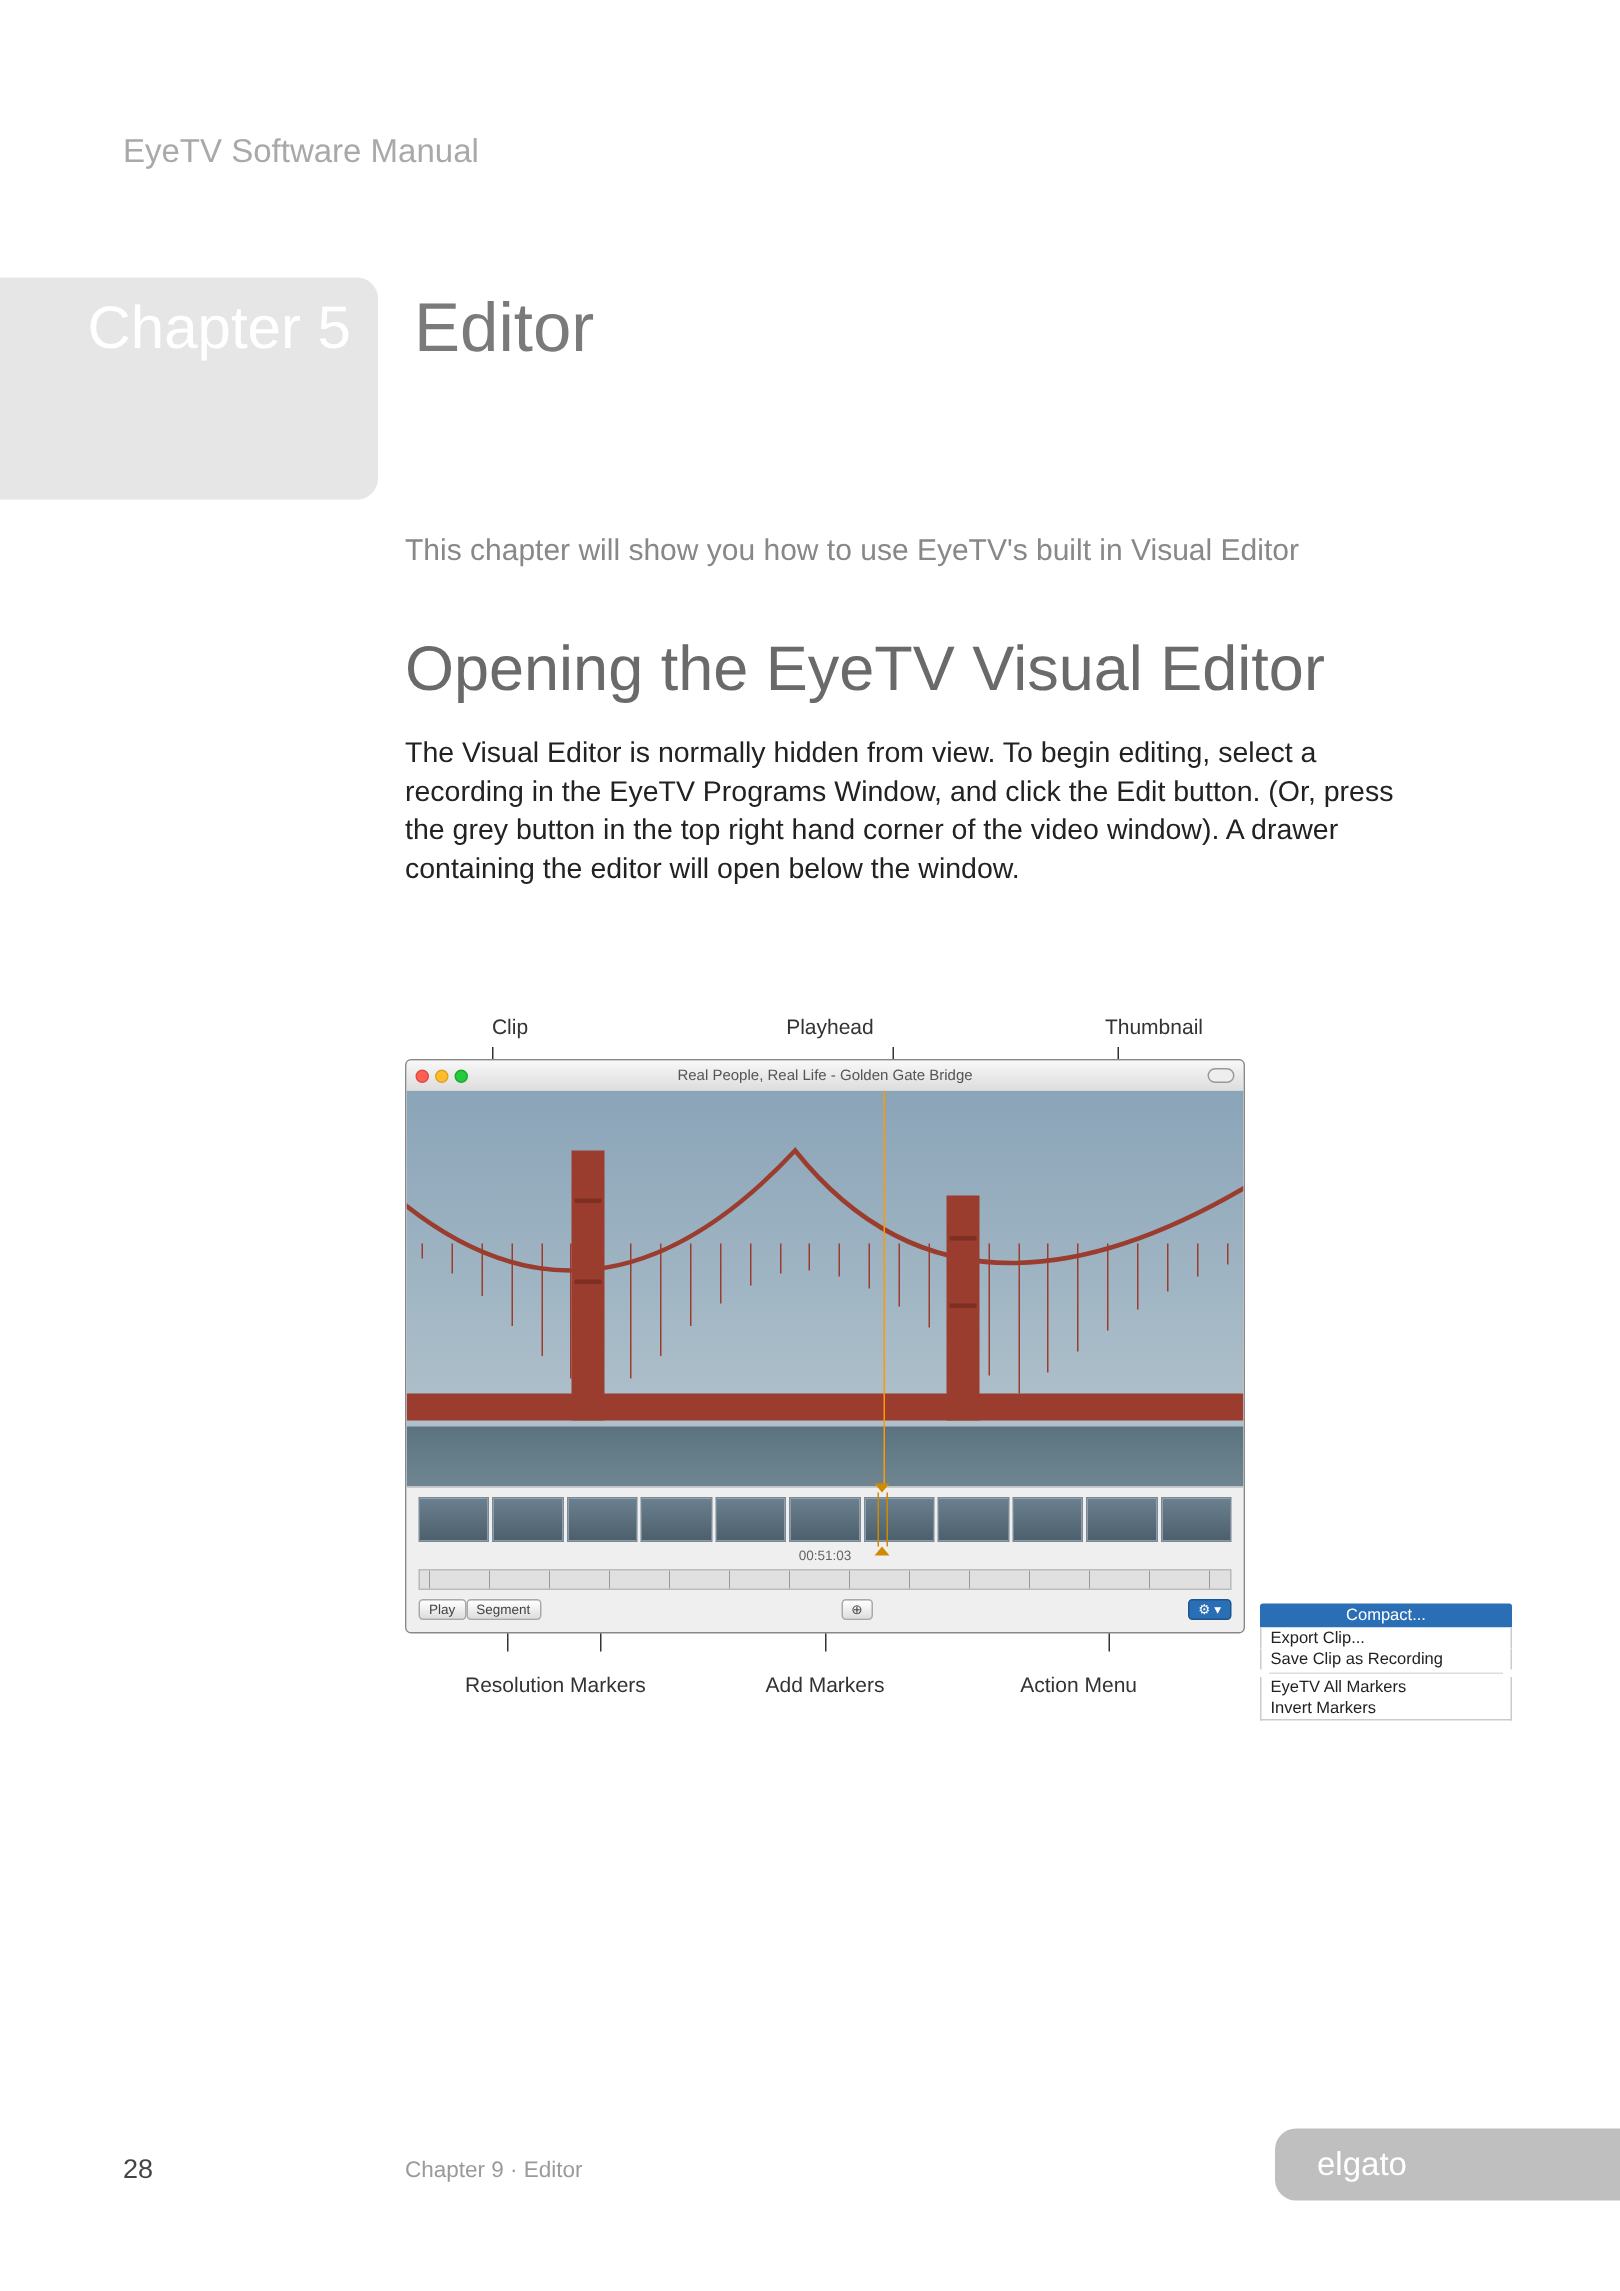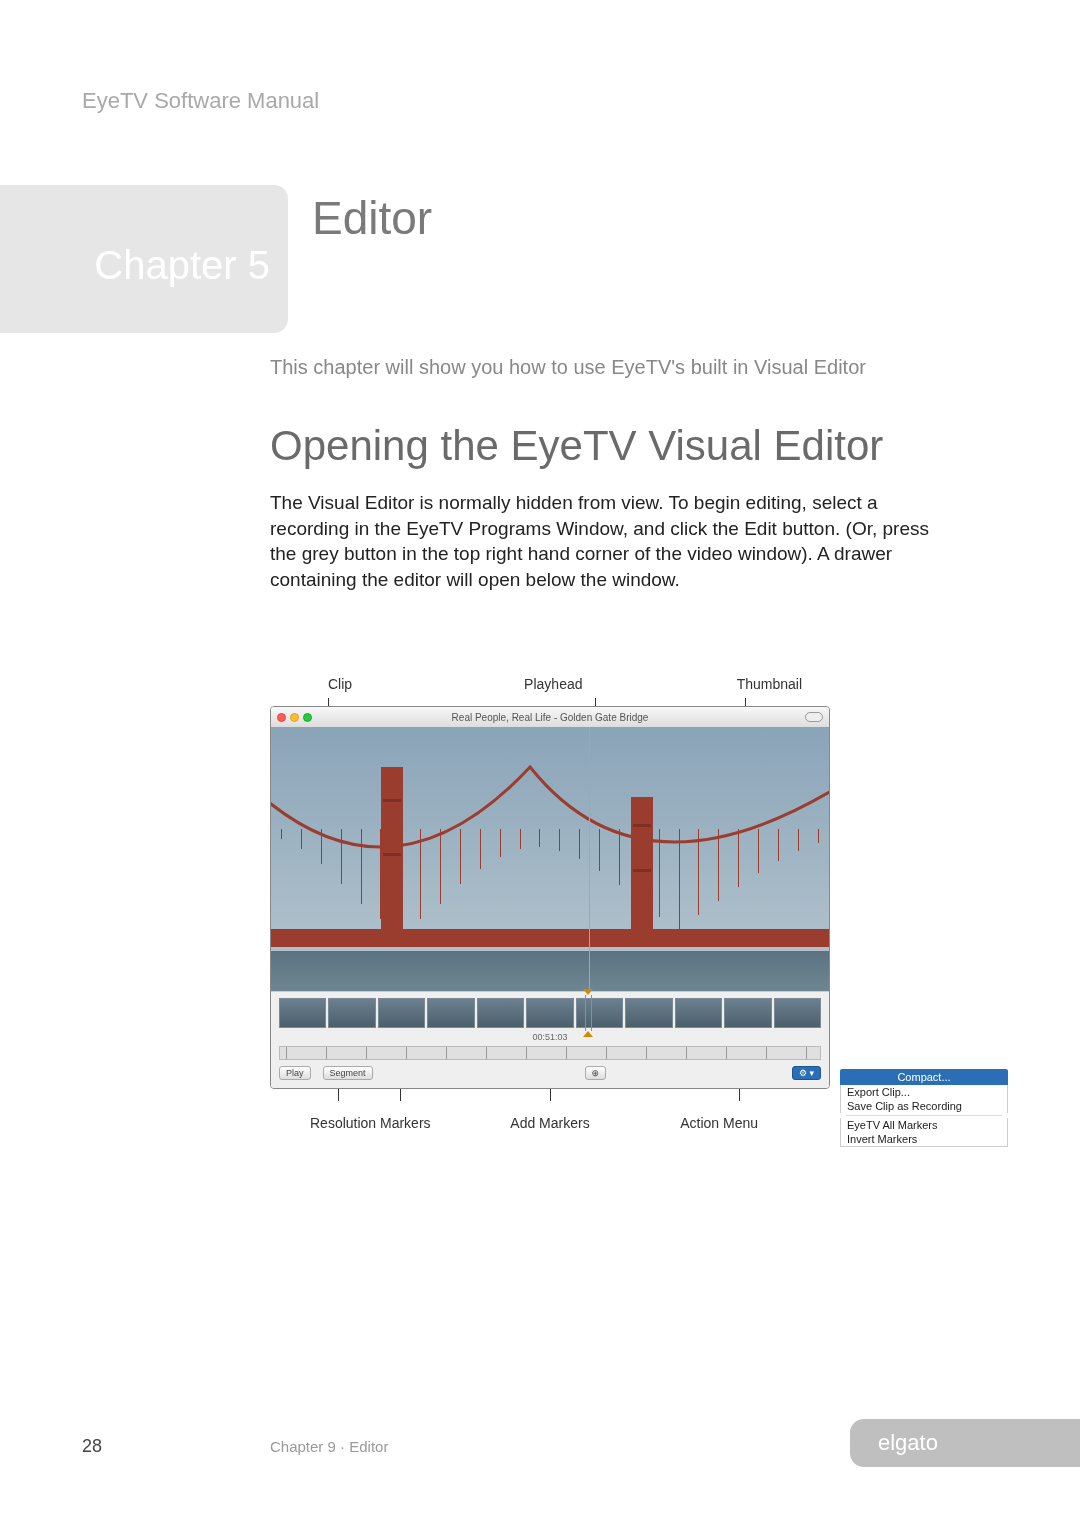--- a/index.html
+++ b/index.html
@@ -19,27 +19,27 @@
       font-weight: 300;
     }
     .chapter-block {
       position: absolute;
       top: 185px;
       left: 0;
       display: flex;
       align-items: flex-start;
     }
     .grey-box {
-      width: 288px;
+      width: 252px;
       height: 148px;
       background: #e6e6e6;
       border-top-right-radius: 14px;
       border-bottom-right-radius: 14px;
       display: flex;
-      align-items: center;
+      align-items: flex-start;
       justify-content: flex-end;
       padding-top: 12px;
       padding-right: 18px;
     }
     .chapter-label {
       color: #ffffff;
       font-size: 40px;
       font-weight: 300;
     }
     .chapter-title {
@@ -245,21 +245,21 @@
       background: #e0e0e0;
       border: 1px solid #bbb;
       margin-bottom: 6px;
       position: relative;
       background-image: repeating-linear-gradient(to right, #999 0 1px, transparent 1px 40px);
       background-position: 6px 0;
     }
     .editor-toolbar {
       display: flex;
       align-items: flex-end;
-      gap: 12px;
+      gap: 0;
       font-size: 9px;
       color: #444;
     }
     .editor-toolbar .btn {
       border: 1px solid #aaa;
       background: linear-gradient(#fff,#ddd);
       border-radius: 3px;
       padding: 1px 6px;
     }
     .editor-toolbar .gear {

